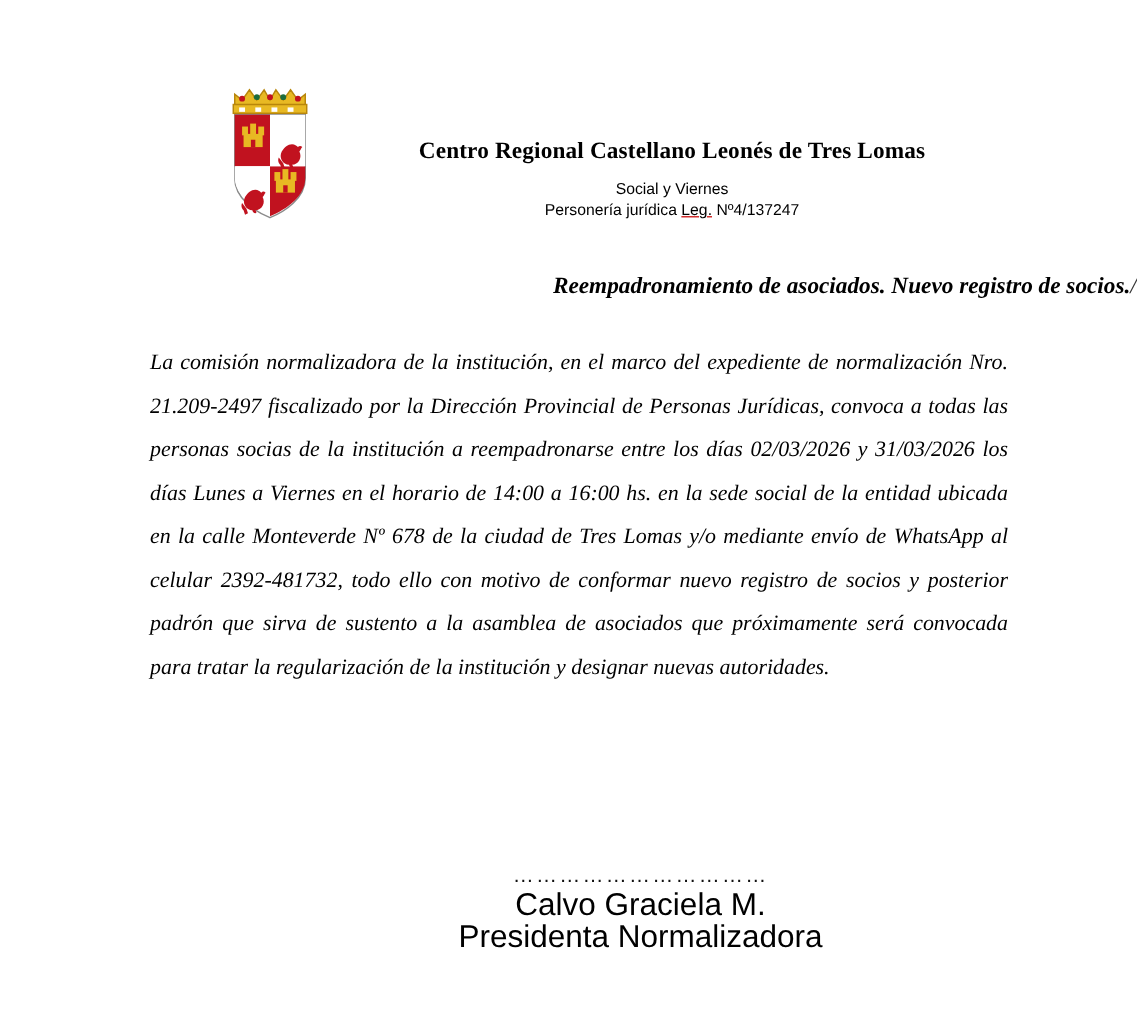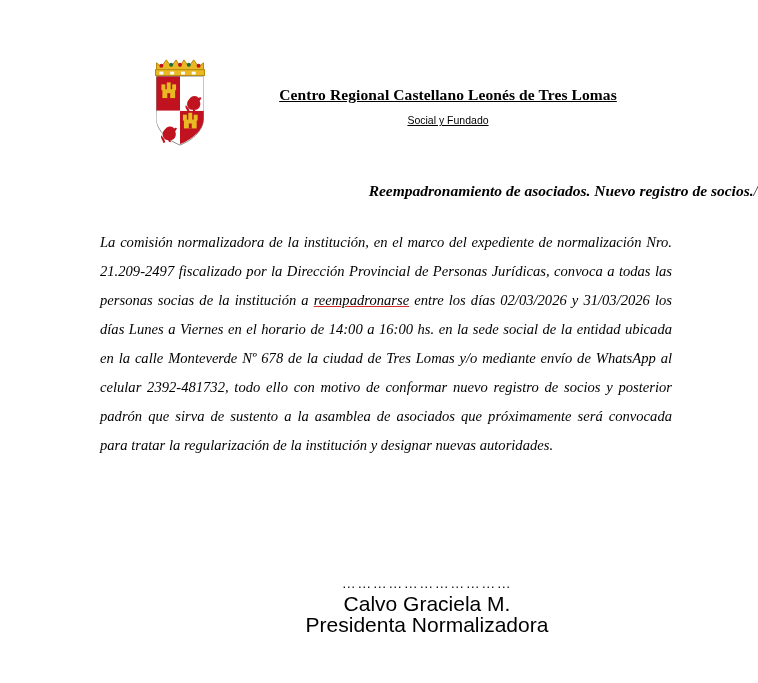--- a/index.html
+++ b/index.html
@@ -22,23 +22,22 @@
   }
 
   
   .header {
     position: absolute;
     top: 54px;
     left: 0;
     width: 694px;
     display: flex;
     flex-direction: row;
-    align-items: center;
+    align-items: flex-end;
     justify-content: flex-start;
-    text-decoration: underline;
   }
   .crest-wrap {
     width: 72px;
     margin-left: 146px;
     flex: 0 0 auto;
   }
   .crest {
     width: 68px;
     height: 94px;
     display: block;
@@ -99,21 +98,20 @@
     font-style: italic;
     font-size: 14.6px;
     line-height: 29px;
     text-align: justify;
     text-justify: inter-word;
   }
   .body-text p {
     margin: 0;
   }
   .sq-red {
-    text-decoration: underline;
     text-decoration-color: #d32f2f;
     text-decoration-style: solid;
   }
   .sq-wavy {
     text-decoration-color: #d32f2f;
     text-decoration-style: wavy;
   }
 
   
   .signature {
@@ -190,21 +188,22 @@
         <g fill="#c1121f">
           <path d="M17 79 c2-3 4-5 7-5 c2 0 3 1 4 2 c1-1 2-1 3 0 c-1 1-1 2-2 3 c1 2 1 4 0 6 c-1 2-3 3-5 3 c1 1 1 2 0 2 c-1 0-2-1-2-2 c-2 0-4-1-5-3 c-1-2-1-4 0-6 Z"></path>
           <path d="M15 83 c-1 2 0 4 1 5 l1 3 l2-1 l-1-3 Z"></path>
         </g>
       </svg>
     </div>
 
     <div class="header-text">
       <div class="org-title">Centro Regional Castellano Leonés de Tres Lomas</div>
       <div class="org-sub">
-        <div>Social y Fundado</div>
+        <div>Social y Viernes</div>
+        <div><span>Personería jurídica </span><span class="ul-red">Leg.</span><span> Nº4/137247</span></div>
       </div>
     </div>
   </div>
 
   <div class="subject">
     <span class="subject-inner">Reempadronamiento de asociados. Nuevo registro de socios.</span><span class="subject-slash">/</span>
   </div>
 
   <div class="body-text">
     <p><span>La comisión normalizadora de la institución,   en el marco del expediente de normalización Nro. 21.209-2497 fiscalizado por la Dirección Provincial de Personas Jurídicas, convoca a todas las personas socias de la institución a </span><span class="sq-red">reempadronarse</span><span> entre los días 02/03/2026 y 31/03/2026  los días Lunes a Viernes  en el horario de 14:00 a 16:00 </span><span class="sq-wavy">hs.</span><span> en  la sede social de la entidad ubicada en la calle Monteverde </span><span class="sq-wavy">Nº</span><span> 678 de la ciudad de Tres Lomas y/o mediante envío de WhatsApp al celular  2392-481732, todo ello con motivo  de conformar  nuevo registro de socios y posterior  padrón  que sirva de sustento a  la   asamblea de asociados que próximamente será  convocada para tratar la regularización de la institución y designar nuevas autoridades.</span></p>

